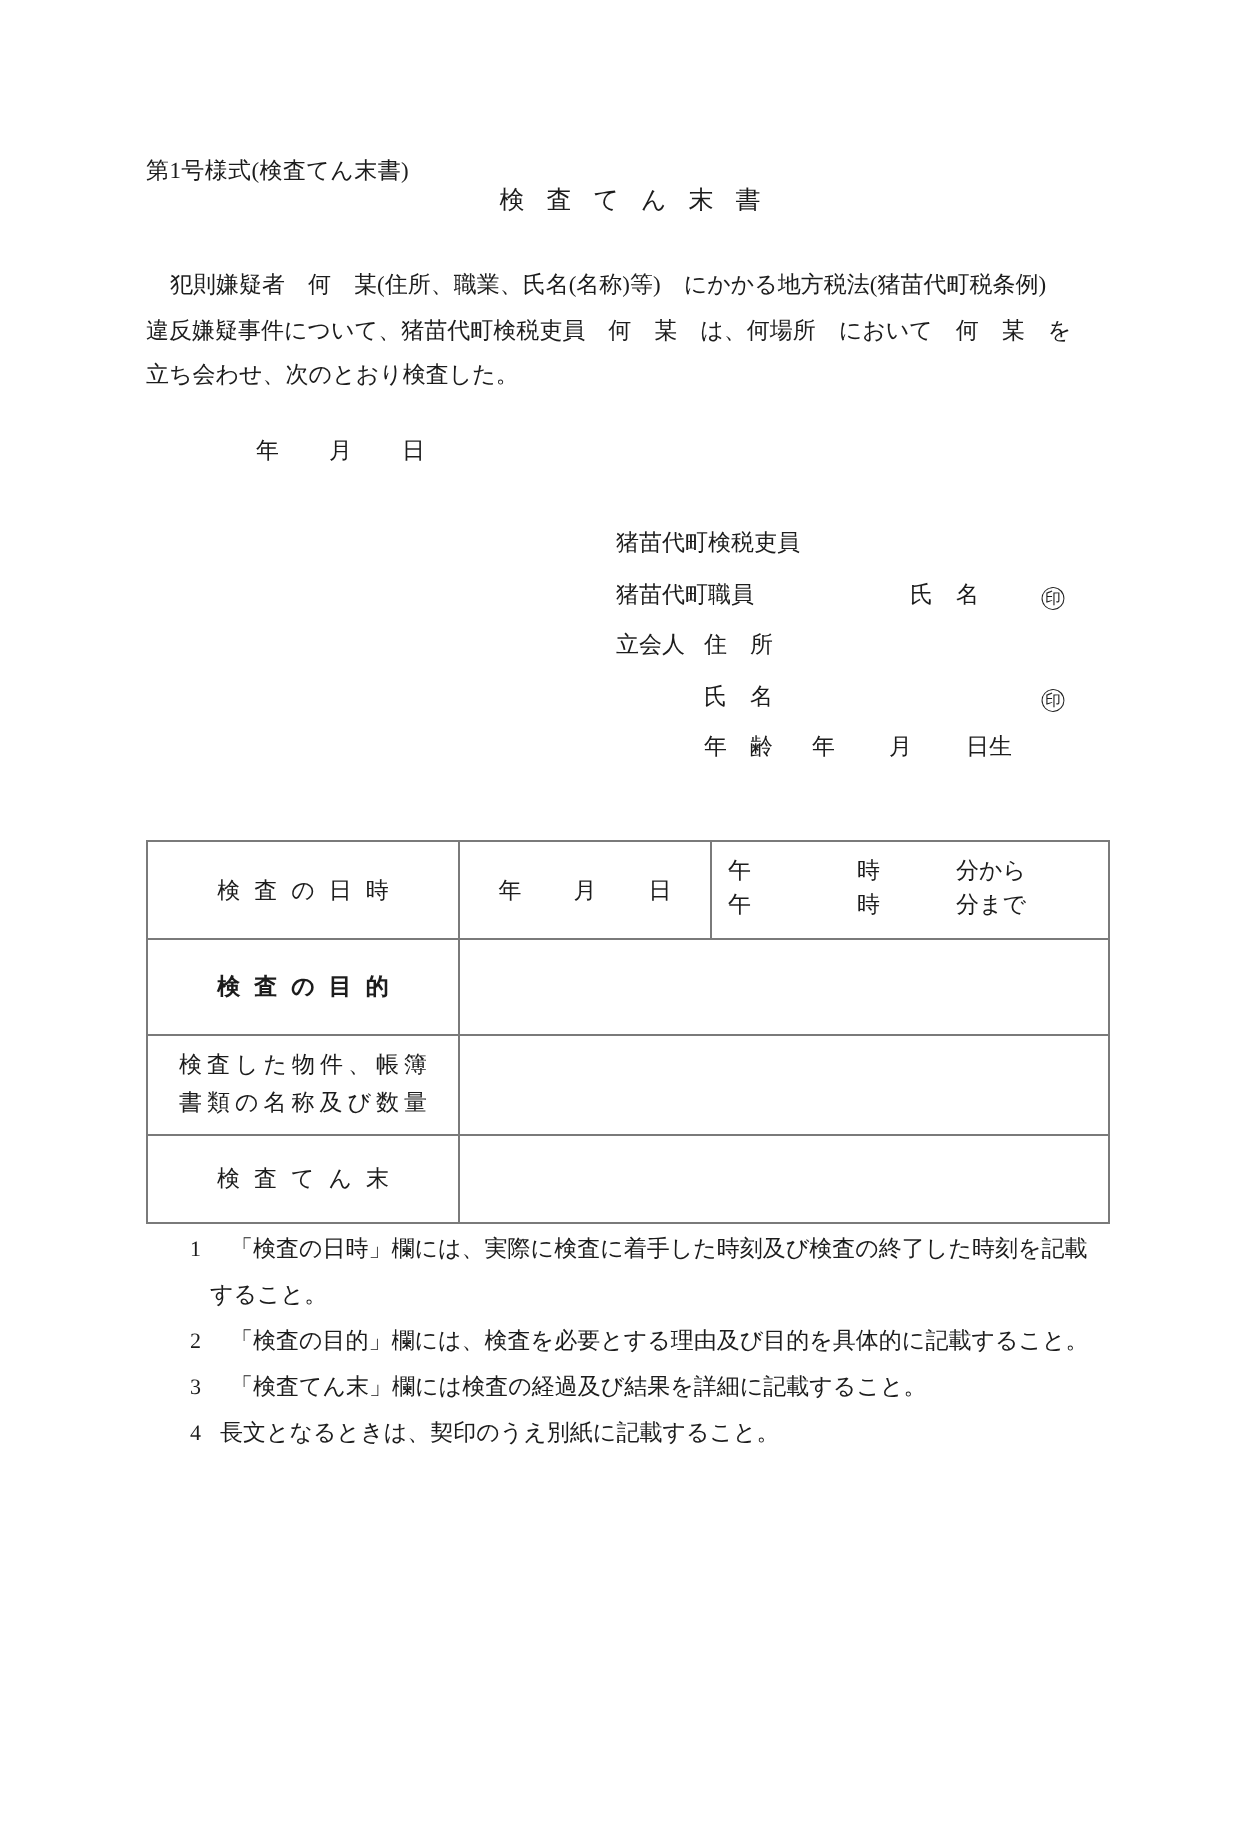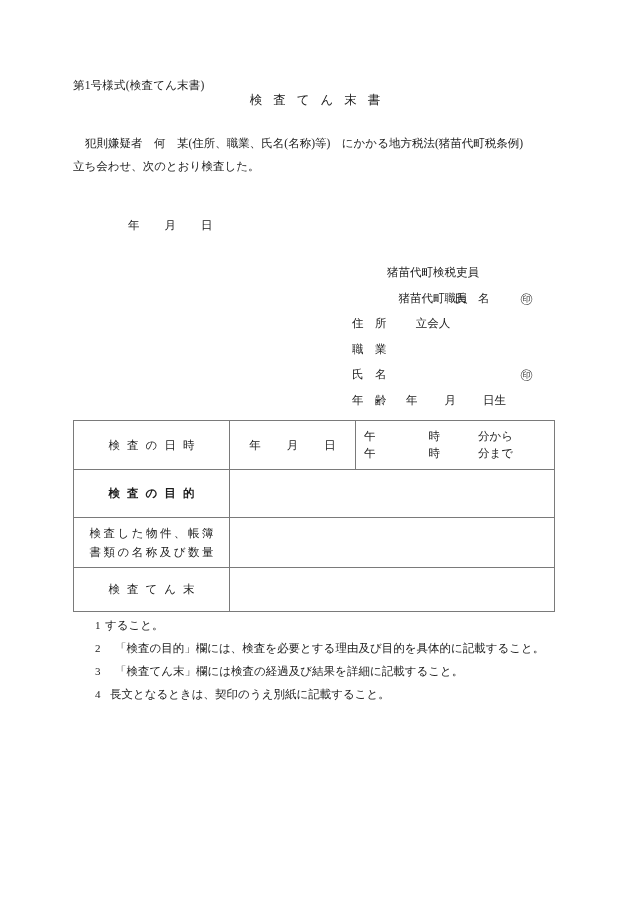--- a/index.html
+++ b/index.html
@@ -74,21 +74,20 @@
   }
   .date-line .g { display: inline-block; width: 25px; }
 
   
   .sig-block {
     position: absolute;
     left: 308px;
     top: 260px;
     width: 250px;
     font-size: 11.5px;
-    text-align: center;
   }
   .sig-row {
     position: relative;
     height: 25.5px;
     line-height: 25.5px;
     white-space: nowrap;
   }
   .sig-label { display: inline-block; }
   .sig-sub {
     position: absolute;
@@ -206,20 +205,21 @@
 <body>
 
 <div class="page">
 
   <div class="form-no">第1号様式(検査てん末書)</div>
 
   <div class="doc-title">検査てん末書</div>
 
   <div class="body-text">
     <span class="ln indent">犯則嫌疑者　何　某(住所、職業、氏名(名称)等)　にかかる地方税法(猪苗代町税条例)</span>
+    <span class="ln">違反嫌疑事件について、猪苗代町検税吏員　何　某　は、何場所　において　何　某　を</span>
     <span class="ln">立ち会わせ、次のとおり検査した。</span>
   </div>
 
   <div class="date-line">
     <span>年</span><span class="g"></span><span>月</span><span class="g"></span><span>日</span>
   </div>
 
   <div class="sig-block">
 
     <div class="sig-row">
@@ -230,23 +230,20 @@
       <span class="sig-label">猪苗代町職員</span>
       <span class="sig-name">氏　名</span>
       <span class="sig-seal">㊞</span>
     </div>
 
     <div class="sig-row">
       <span class="sig-label">立会人</span>
       <span class="sig-sub">住　所</span>
     </div>
 
-    <div class="sig-row">
-      <span class="sig-sub">職　業</span>
-    </div>
 
     <div class="sig-row">
       <span class="sig-sub">氏　名</span>
       <span class="sig-seal far">㊞</span>
     </div>
 
     <div class="sig-row">
       <span class="sig-sub">年　齢</span>
       <span class="sig-age-date"><span>年</span><span class="g"></span><span>月</span><span class="g"></span><span>日生</span></span>
     </div>
@@ -289,20 +286,21 @@
       </td>
       <td colspan="2"></td>
     </tr>
   </tbody>
     </table>
 
   <div class="remarks">
 
     <div class="note">
       <span class="note-num">1</span>
+      <span class="note-body">「検査の日時」欄には、実際に検査に着手した時刻及び検査の終了した時刻を記載</span>
       <span class="note-cont">すること。</span>
     </div>
 
     <div class="note">
       <span class="note-num">2</span>
       <span class="note-body">「検査の目的」欄には、検査を必要とする理由及び目的を具体的に記載すること。</span>
     </div>
 
     <div class="note">
       <span class="note-num">3</span>

